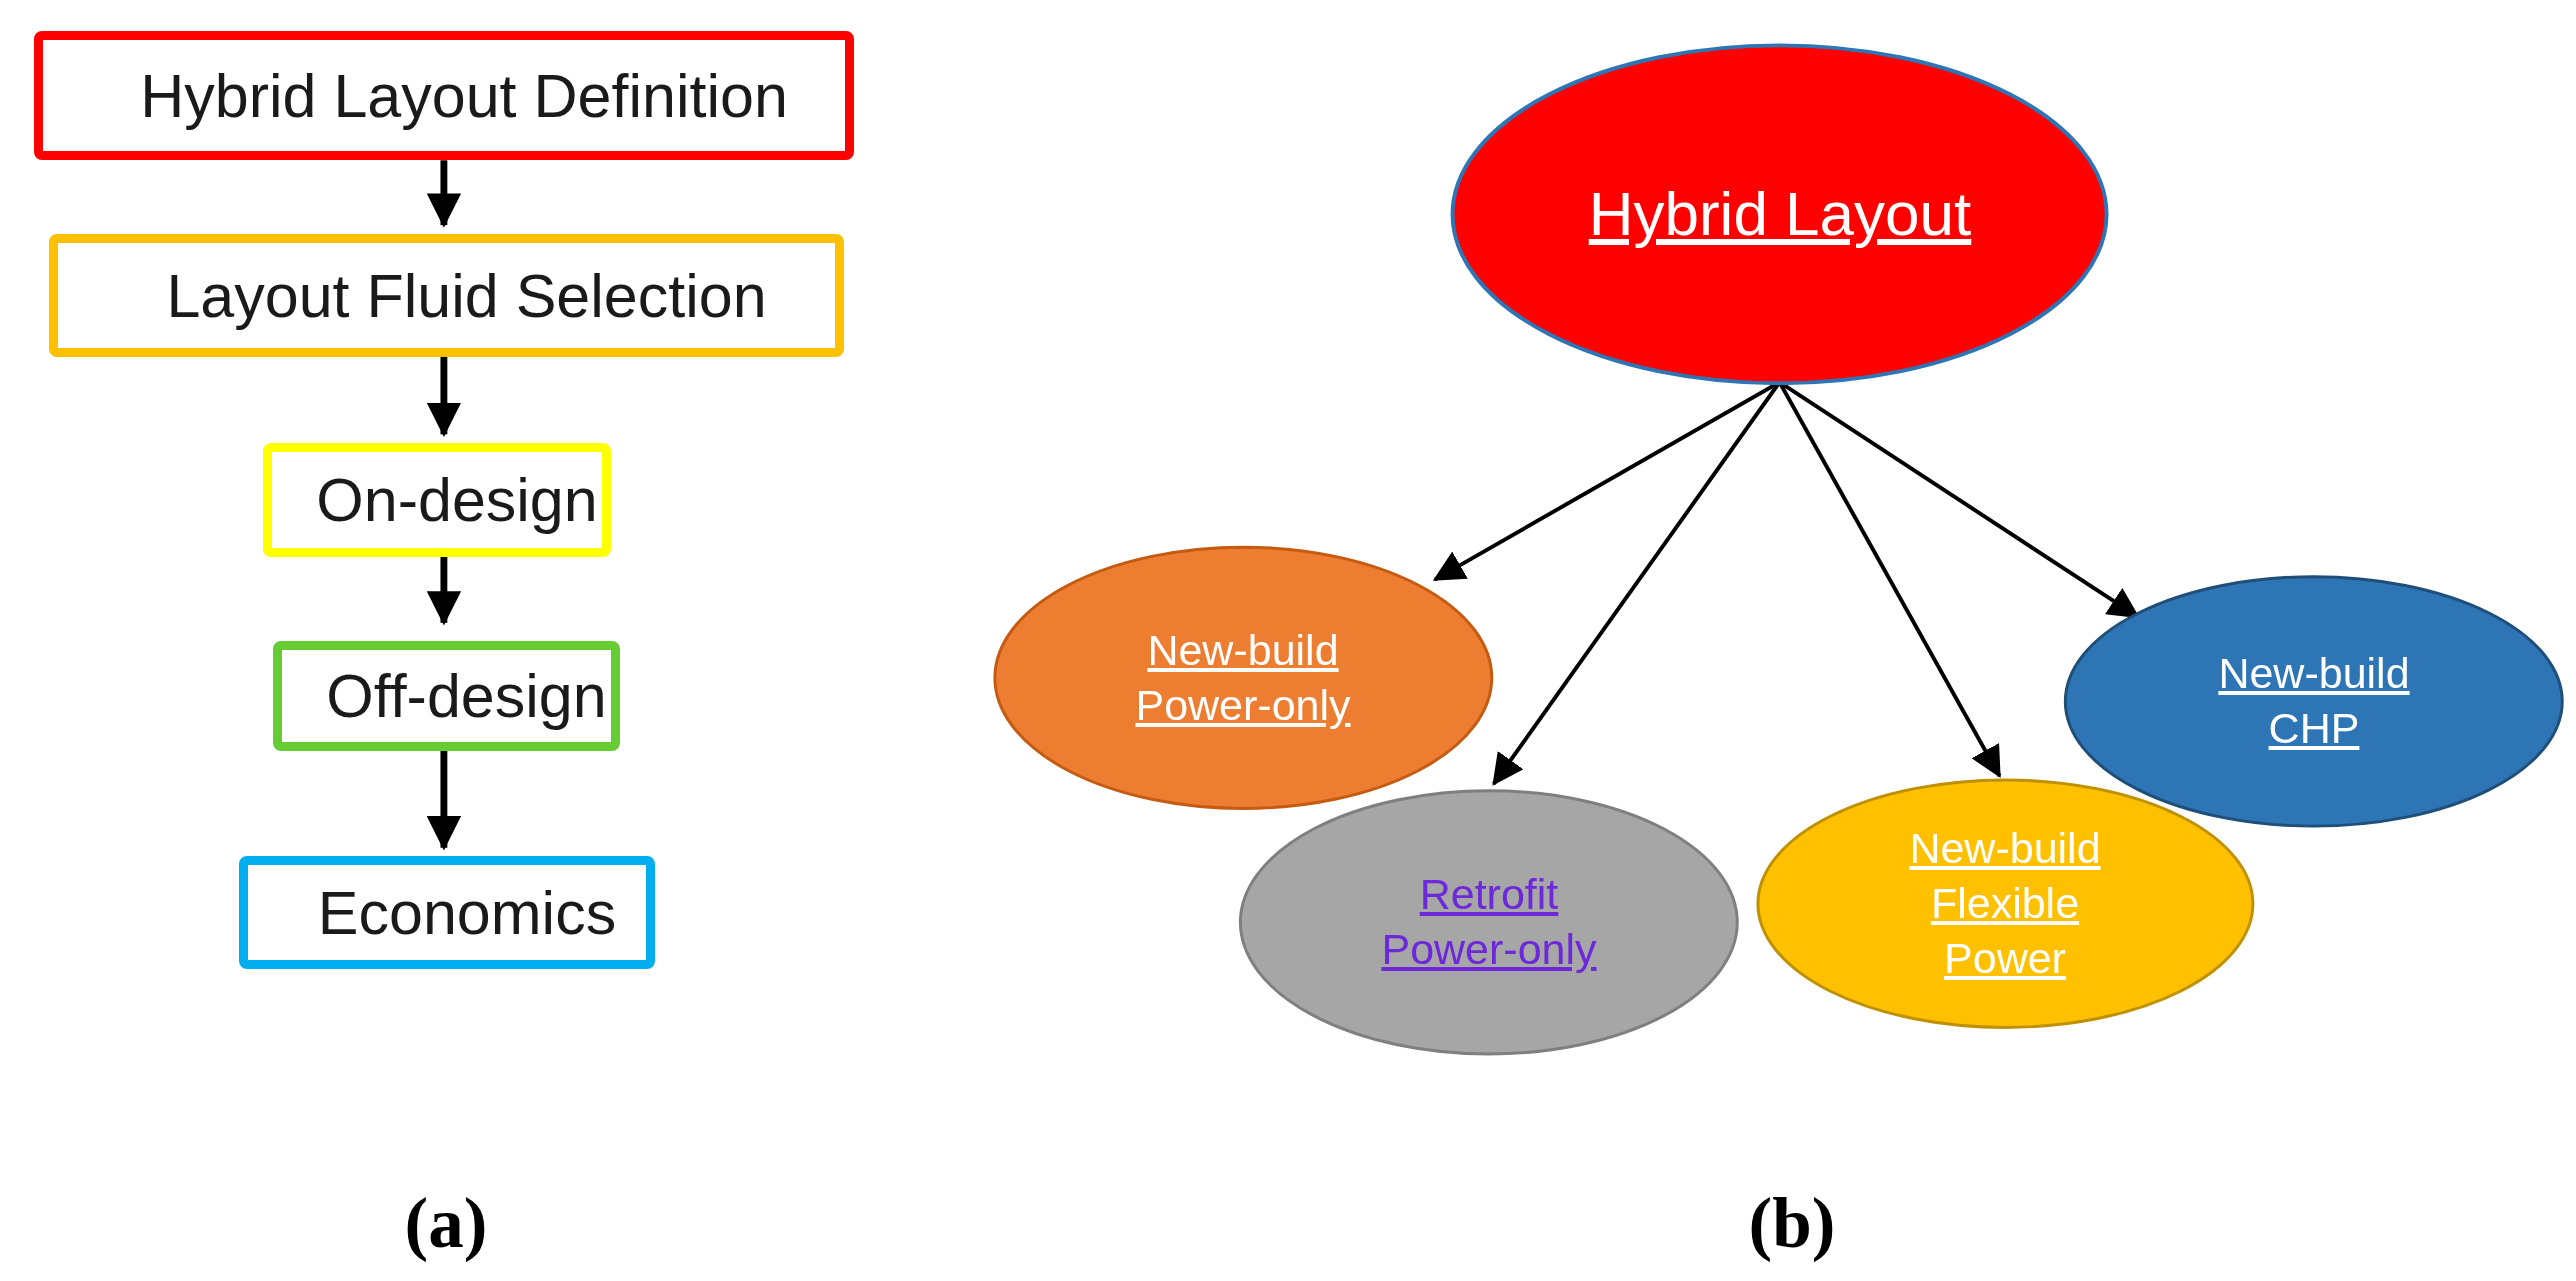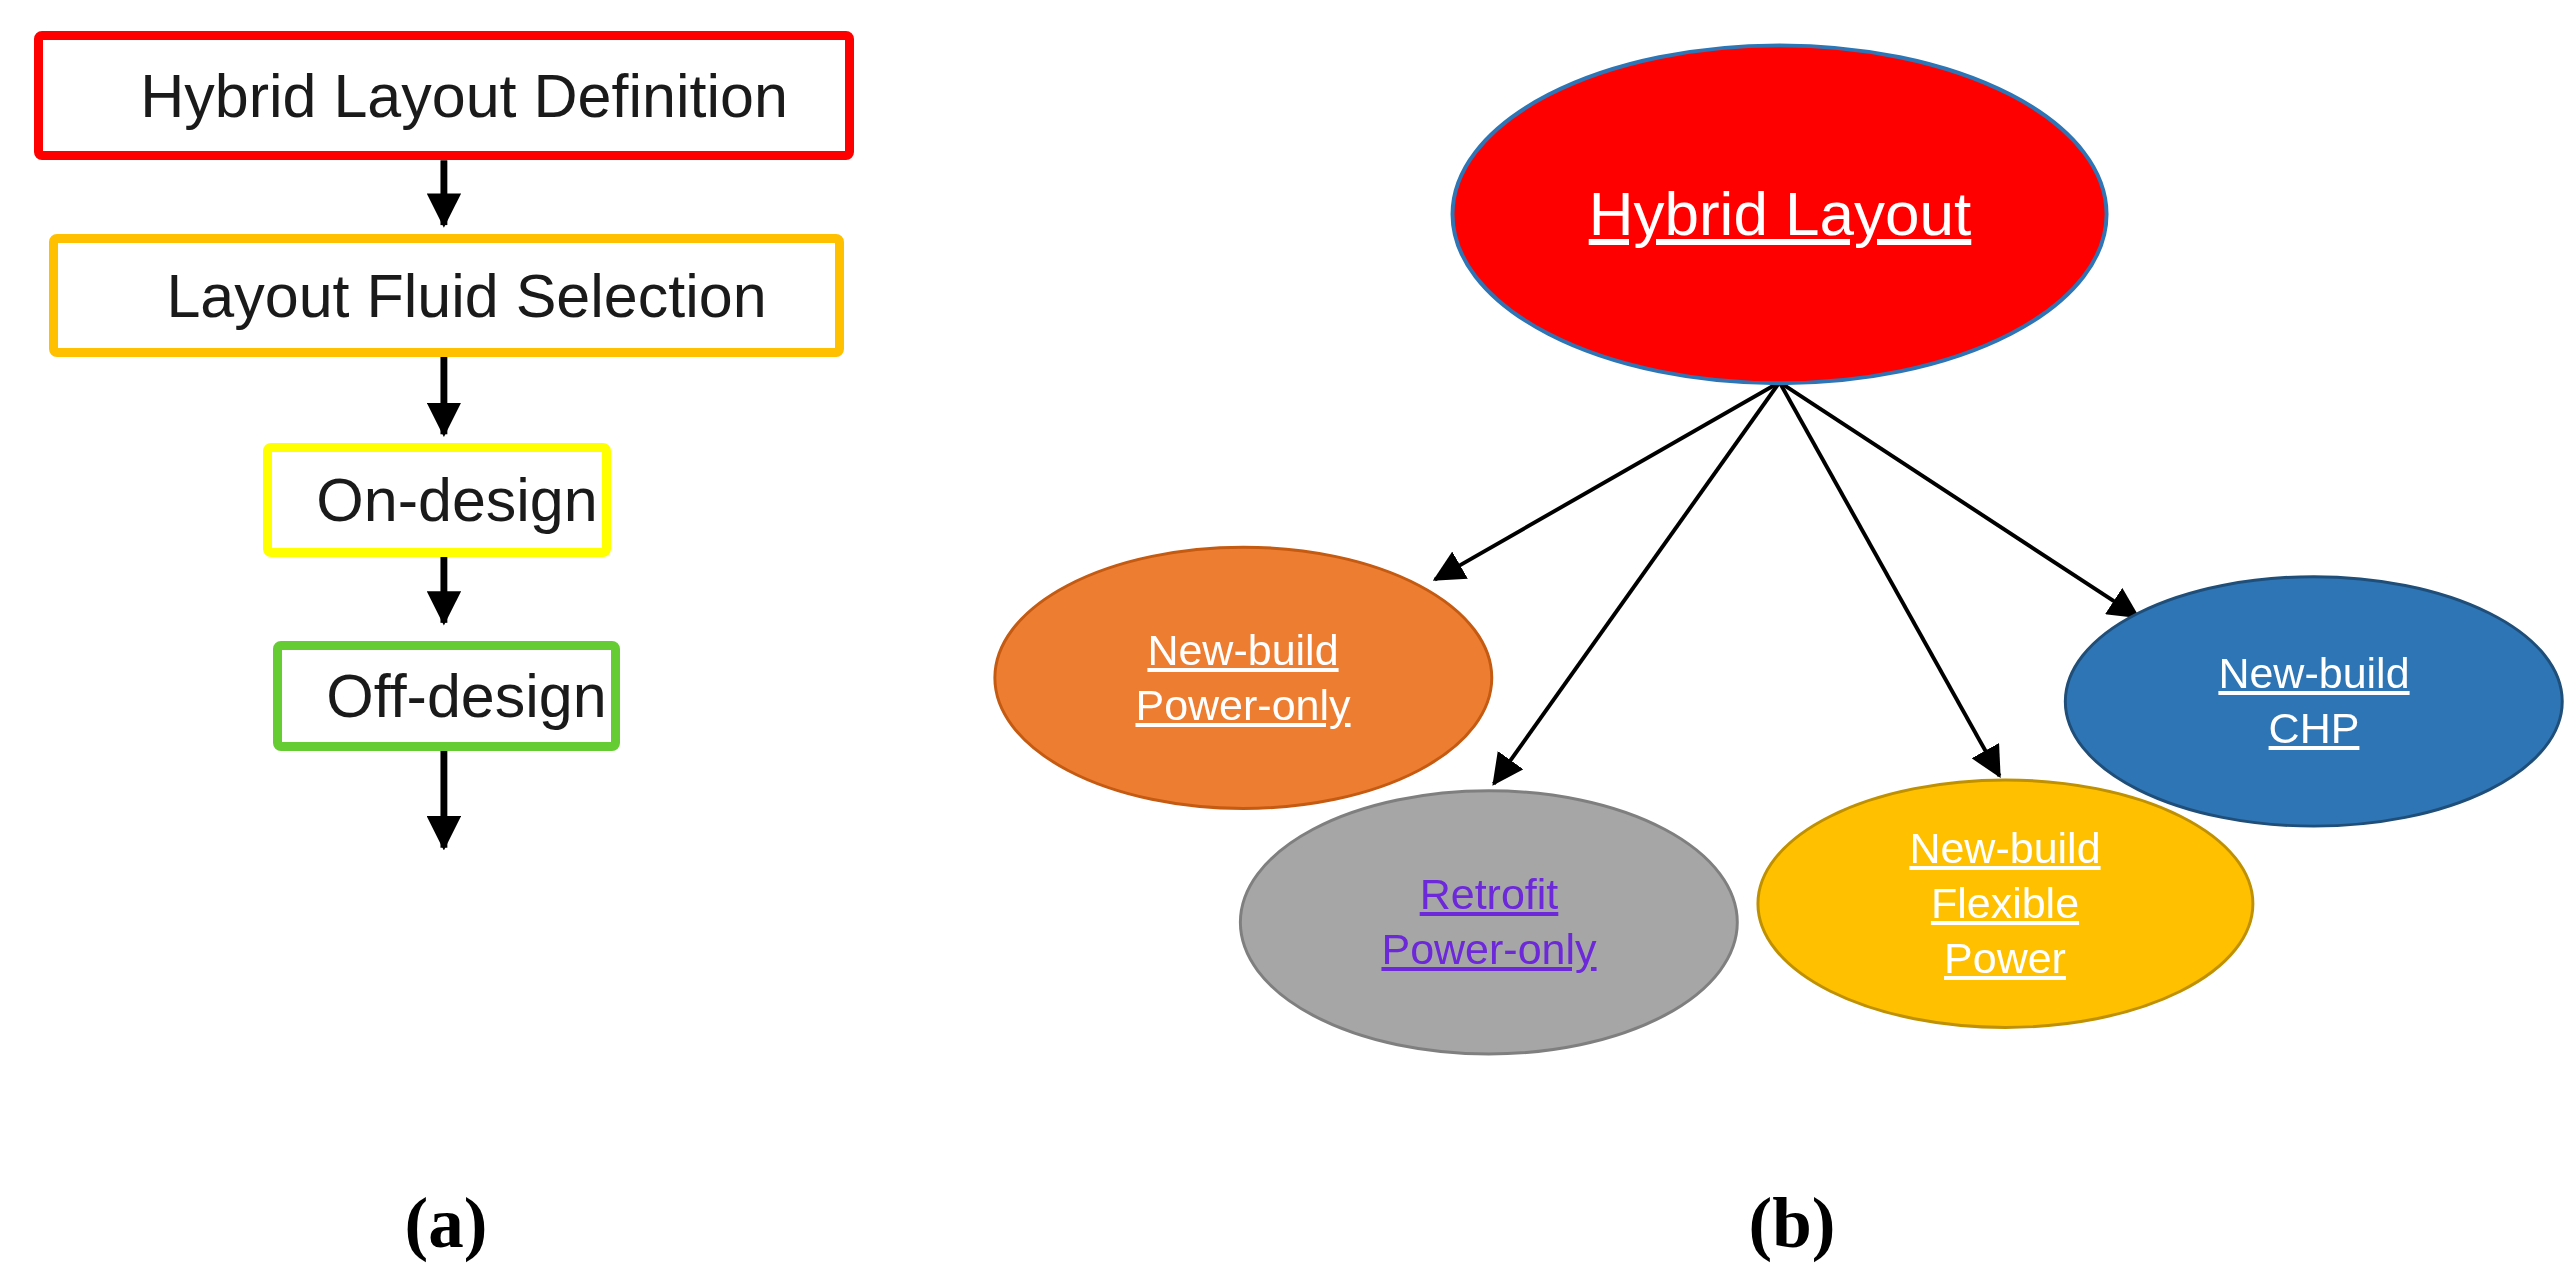--- a/index.html
+++ b/index.html
@@ -97,20 +97,23 @@
   </div>
   <div class="flow-box" style="left: 49px; top: 234px; width: 795px; height: 123px; border-color: rgb(255, 192, 0);">
     <span class="lbl">Layout Fluid Selection</span>
   </div>
   <div class="flow-box" style="left: 255px; top: 443px; width: 348px; height: 114px; border-color: rgb(255, 255, 0); margin-left: 8px;">
     <span class="lbl">On-design</span>
   </div>
   <div class="flow-box" style="left: 253px; top: 641px; width: 347px; height: 110px; border-color: rgb(102, 204, 51); margin-left: 20px;">
     <span class="lbl">Off-design</span>
   </div>
+  <div class="flow-box" style="left: 239px; top: 856px; width: 416px; height: 113px; border-color: rgb(0, 174, 239);">
+    <span class="lbl">Economics</span>
+  </div>
 
   <div class="ellipse-label root" style="left: 1505px; top: 155px; width: 550px; height: 118px; color: rgb(255, 255, 255);">Hybrid Layout</div>
   <div class="ellipse-label child" style="left: 1027px; top: 565px; width: 432px; height: 226px; color: rgb(255, 255, 255);">New-build
 Power-only</div>
   <div class="ellipse-label child" style="left: 1273px; top: 809px; width: 432px; height: 226px; color: #6d28d9;">Retrofit
 Power-only</div>
   <div class="ellipse-label child" style="left: 1789px; top: 780px; width: 432px; height: 247px; color: rgb(255, 255, 255);">New-build
 Flexible
 Power</div>
   <div class="ellipse-label child" style="left: 2098px; top: 588px; width: 432px; height: 226px; color: rgb(255, 255, 255);">New-build

